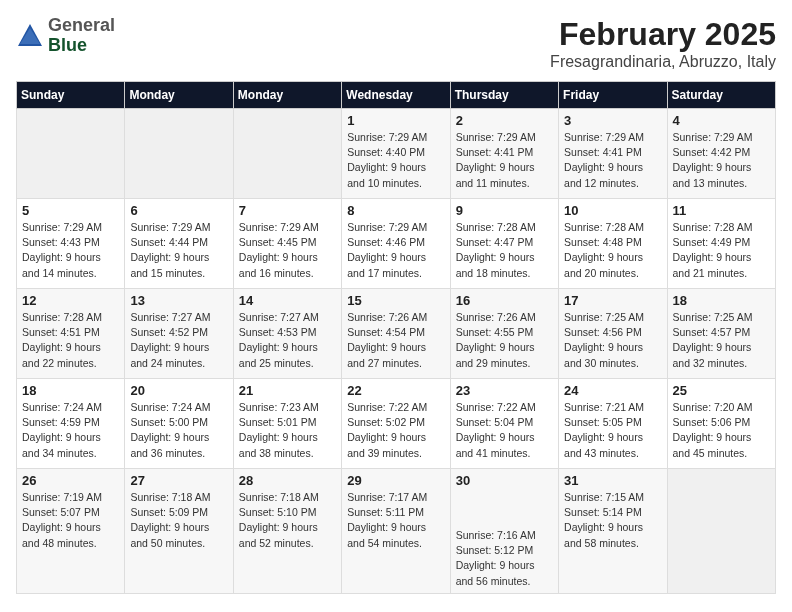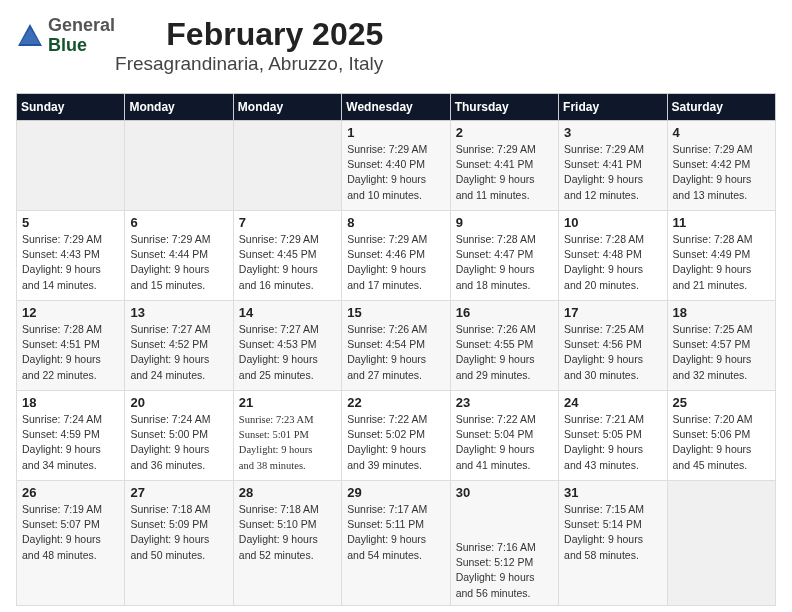--- a/index.html
+++ b/index.html
@@ -6,22 +6,22 @@
     body {
       font-family: Arial, sans-serif;
       background: #fff;
       width: 792px;
       min-height: 612px;
       padding: 16px;
     }
     .header {
       display: flex;
       align-items: flex-start;
-      justify-content: flex-start;
-      margin-bottom: 18px;
+      justify-content: space-between;
+      margin-bottom: 10px;
     }
     .logo {
       display: flex;
       align-items: center;
     }
     .logo-text {
       display: flex;
       flex-direction: column;
       font-size: 18px;
       font-weight: bold;
@@ -36,21 +36,21 @@
     }
     .title-block {
       text-align: right;
     }
     .month-title {
       font-size: 32px;
       font-weight: bold;
       color: #222;
     }
     .location-title {
-      font-size: 19px;
+      font-size: 16px;
       color: #444;
     }
     table {
       width: 100%;
       border-collapse: collapse;
       font-size: 11px;
     }
     thead tr th {
       background-color: #0f172a;
       color: #fff;
@@ -265,21 +265,21 @@
         </td>
         <td>
           <span class="day-num">20</span>
           <div class="day-info" style="white-space: pre-line;">Sunrise: 7:24 AM
 Sunset: 5:00 PM
 Daylight: 9 hours
 and 36 minutes.</div>
         </td>
         <td>
           <span class="day-num">21</span>
-          <div class="day-info" style="white-space: pre-line; font-family: Liberation Serif, serif;">Sunrise: 7:23 AM
+          <div class="day-info" style="white-space: pre-line;">Sunrise: 7:23 AM
 Sunset: 5:01 PM
 Daylight: 9 hours
 and 38 minutes.</div>
         </td>
         <td>
           <span class="day-num">22</span>
           <div class="day-info" style="white-space: pre-line;">Sunrise: 7:22 AM
 Sunset: 5:02 PM
 Daylight: 9 hours
 and 39 minutes.</div>

